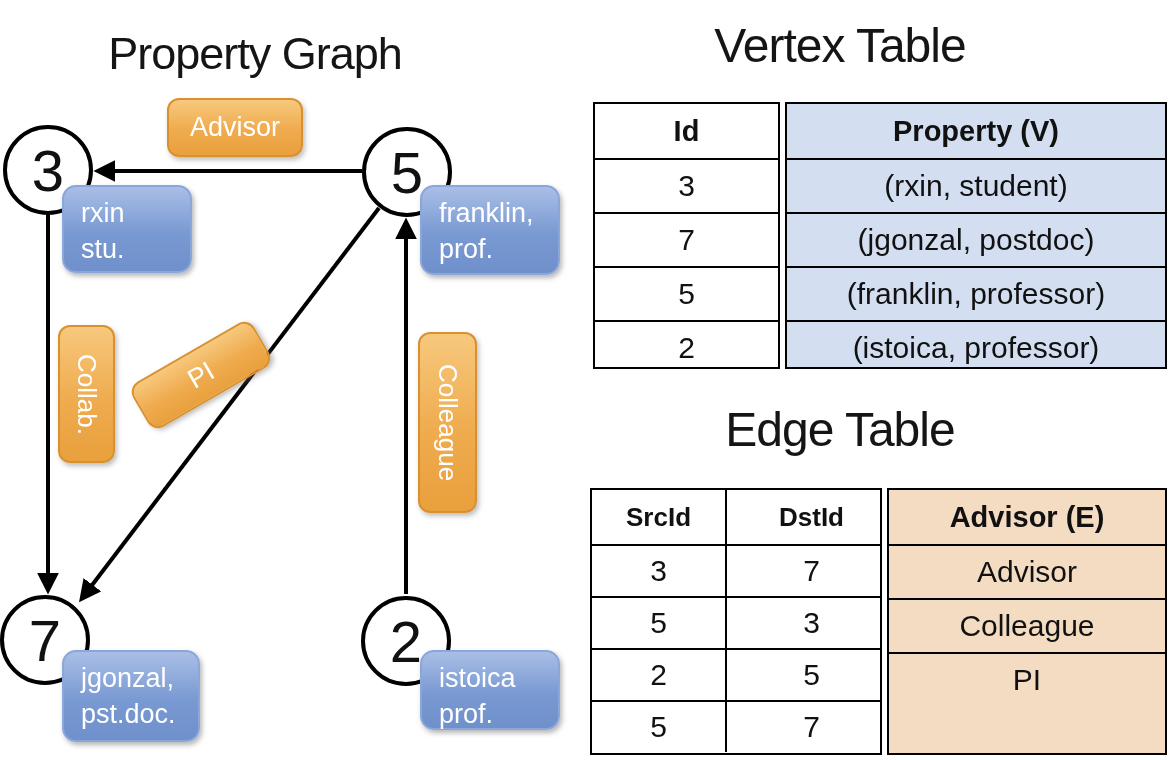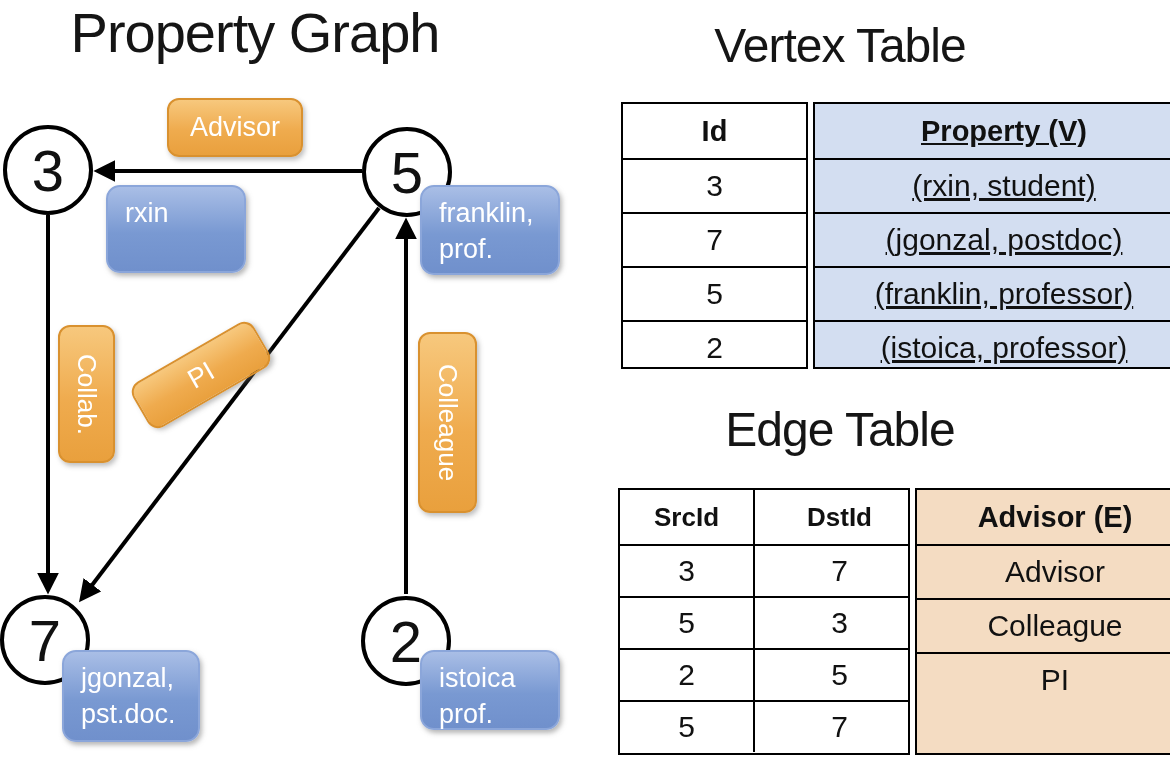--- a/index.html
+++ b/index.html
@@ -1,21 +1,21 @@
 <!DOCTYPE html>
 <html><head>
 <meta charset="utf-8">
 <style>
   html,body{margin:0;padding:0;background:#fff;}
   .canvas{
     position:relative;width:1170px;height:760px;background:#ffffff;overflow:hidden;
     font-family:"Liberation Sans",sans-serif;color:#111;
   }
   .title{position:absolute;text-align:center;color:#151515;letter-spacing:-1px;white-space:nowrap;}
-  .t-graph{left:30px;top:0;width:450px;font-size:56px;}
+  .t-graph{left:30px;top:28px;width:450px;font-size:45px;}
   .t-vert{left:640px;top:18px;width:400px;font-size:48px;}
   .t-edge{left:640px;top:402px;width:400px;font-size:48px;}
 
   
   .node{
     position:absolute;width:90px;height:90px;box-sizing:border-box;border:4px solid #000;
     border-radius:50%;background:#fff;display:flex;align-items:center;justify-content:center;
     font-size:58px;z-index:2;
   }
   
@@ -30,21 +30,21 @@
     position:absolute;box-sizing:border-box;border-radius:12px;z-index:1;
     background:linear-gradient(180deg,#f7c87d 0%,#efab4e 55%,#e9a03d 100%);
     border:2px solid #d9912f;box-shadow:2px 3px 5px rgba(110,110,110,.45);
     color:#fff;display:flex;align-items:center;justify-content:center;font-size:27px;
   }
   .obox-v{writing-mode:vertical-rl;font-size:26px;}
   .obox-pi{transform:rotate(-30deg);}
   svg.edges{position:absolute;left:0;top:0;z-index:0;}
 
   
-  .tbox{position:absolute;box-sizing:border-box;border:2.5px solid #000;background:#fff;margin-left:28px;}
+  .tbox{position:absolute;box-sizing:border-box;border:2.5px solid #000;background:#fff;}
   .trow{height:52px;border-top:2px solid #000;display:flex;align-items:center;justify-content:center;font-size:30px;color:#111;}
   .trow.head{height:54px;border-top:none;font-weight:bold;font-size:29px;}
   .bg-blue{background:#d3def1;}
   .bg-tan{background:#f4dcc2;}
   .grid2{display:grid;grid-template-columns:133px 1fr;grid-template-rows:54px repeat(4,52px);}
   .gcell{display:flex;align-items:center;justify-content:center;font-size:30px;border-top:2px solid #000;}
   .gcell.h{font-weight:bold;font-size:26px;border-top:none;}
   .gcell.c2{border-left:2px solid #000;padding-left:16px;}
 </style>
 </head>
@@ -66,22 +66,23 @@
     <line x1="48" y1="215" x2="48" y2="588" stroke="#000" stroke-width="4" marker-end="url(#arr)"></line>
     <line x1="379" y1="208" x2="83" y2="597" stroke="#000" stroke-width="4" marker-end="url(#arr)"></line>
     <line x1="406" y1="594" x2="406" y2="224" stroke="#000" stroke-width="4" marker-end="url(#arr)"></line>
   </svg>
 
   <div class="node" style="left:3px;top:125px;">3</div>
   <div class="node" style="left:362px;top:127px;">5</div>
   <div class="node" style="left:0px;top:595px;">7</div>
   <div class="node" style="left:361px;top:596px;">2</div>
 
-  <div class="bbox" style="left:62px;top:185px;width:140px;height:88px;margin-left:44px;">
+  <div class="bbox" style="left:62px;top:185px;width:130px;height:88px;">
     <div>rxin</div>
+    <div>stu.</div>
   </div>
   <div class="bbox" style="left:420px;top:185px;width:140px;height:90px;">
     <div>franklin,</div>
     <div>prof.</div>
   </div>
   <div class="bbox" style="left:62px;top:650px;width:138px;height:92px;">
     <div>jgonzal,</div>
     <div>pst.doc.</div>
   </div>
   <div class="bbox" style="left:420px;top:650px;width:140px;height:80px;">
@@ -95,21 +96,21 @@
   <div class="obox obox-v" style="left:418px;top:332px;width:59px;height:181px;">Colleague</div>
 
   <div class="tbox" style="left:593px;top:102px;width:187px;height:267px;">
     <div class="trow head">Id</div>
     <div class="trow">3</div>
     <div class="trow">7</div>
     <div class="trow">5</div>
     <div class="trow">2</div>
   </div>
 
-  <div class="tbox bg-blue" style="left:785px;top:102px;width:382px;height:267px;text-decoration:underline;">
+  <div class="tbox bg-blue" style="left:785px;top:102px;width:382px;height:267px;">
     <div class="trow head">Property (V)</div>
     <div class="trow">(rxin, student)</div>
     <div class="trow">(jgonzal, postdoc)</div>
     <div class="trow">(franklin, professor)</div>
     <div class="trow">(istoica, professor)</div>
   </div>
 
   <div class="tbox grid2" style="left:590px;top:488px;width:292px;height:267px;">
     <div class="gcell h">SrcId</div>
     <div class="gcell h c2">DstId</div>

